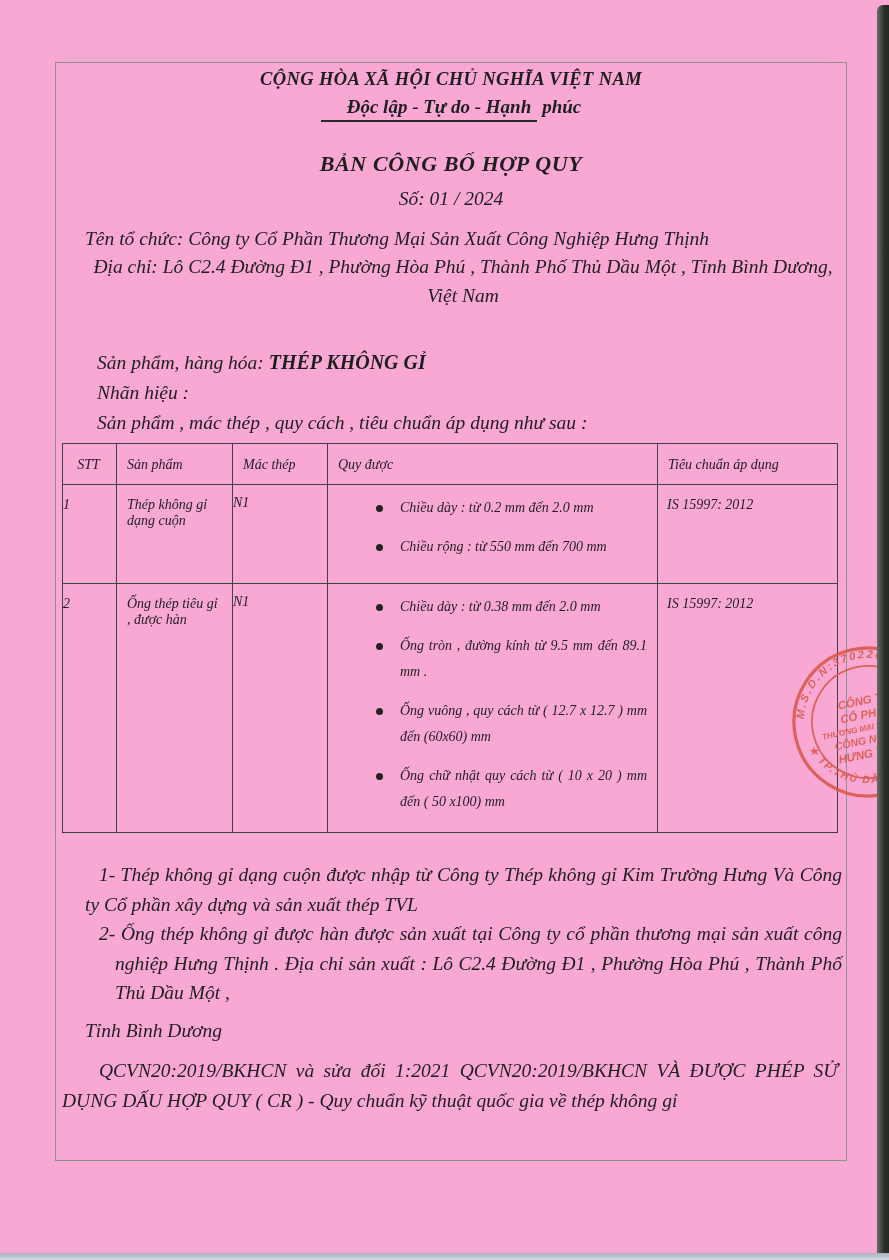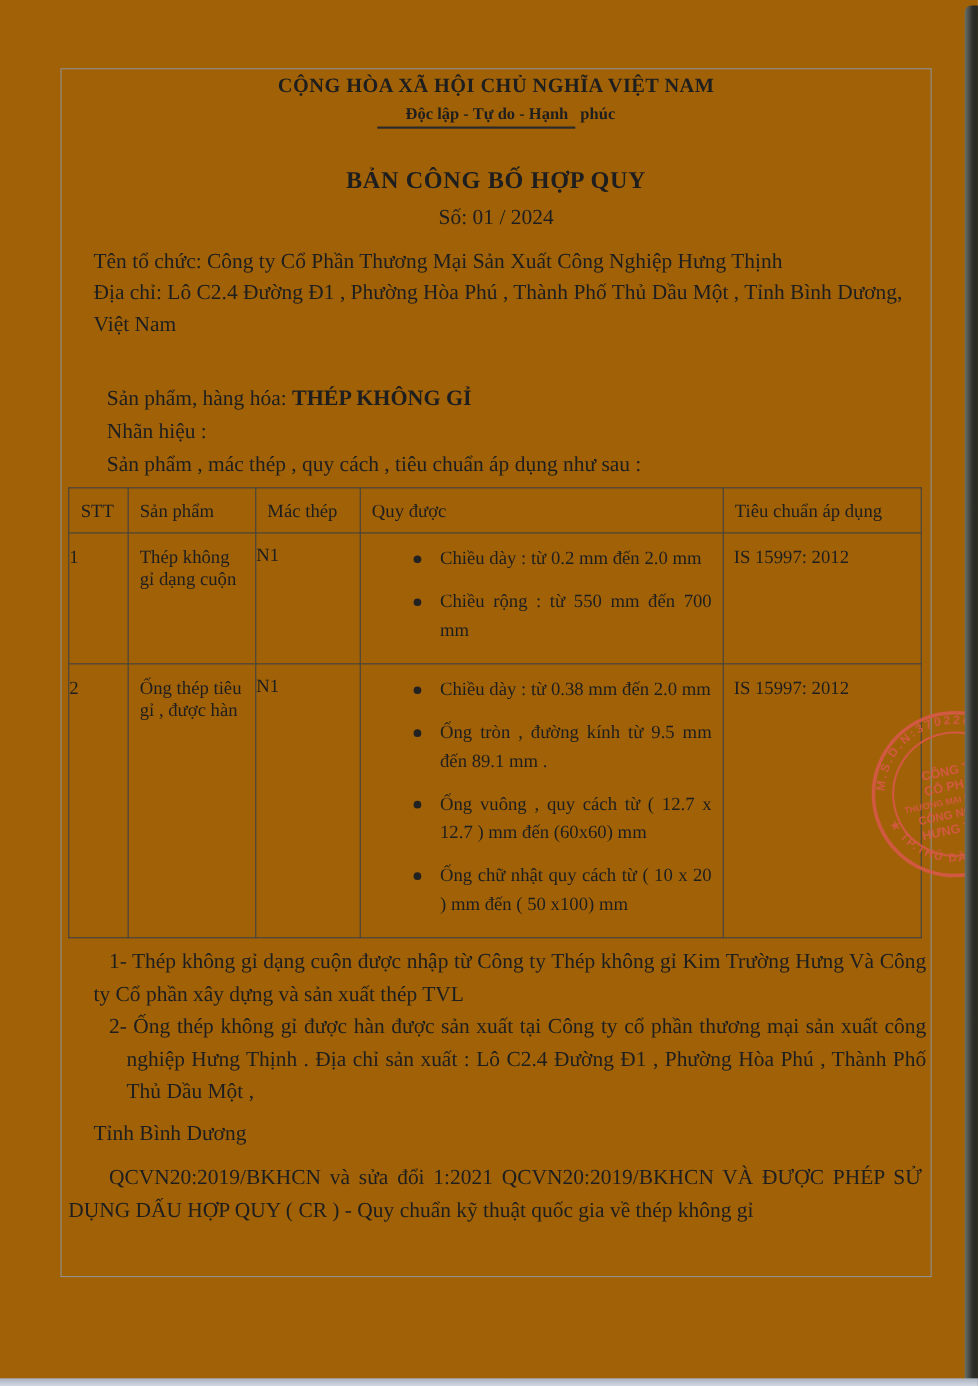--- a/index.html
+++ b/index.html
@@ -1,58 +1,58 @@
 <!DOCTYPE html>
 <html><head>
 <meta charset="utf-8">
 <style>
   * { margin:0; padding:0; box-sizing:border-box; }
   html,body { background:#e8e8e8; }
   .page {
     position:relative; width:889px; height:1260px;
-    background:#a16207; overflow:hidden;
-    font-family:"Liberation Serif", serif; color:#1e1e1e;
+    background:#f9a8d4; overflow:hidden;
+    font-family:"Liberation Serif", serif; color:#1e1e1e;font-style:italic;
   }
   .scan-edge-right {
     position:absolute; top:5px; right:0; width:12px; height:1255px;
     background:linear-gradient(to right,#6a6f66,#2c302a 60%,#23271f);
     border-radius:6px 0 0 0;
   }
   .scan-edge-bottom {
     position:absolute; left:0; bottom:0; width:889px; height:7px;
     background:linear-gradient(to bottom,#aab1c0,#d2d8e2);
   }
   .frame {
     position:absolute; left:55px; top:62px; width:792px; height:1099px;
     border:1.5px solid #8f9090; background:transparent;
   }
   .centered { position:absolute; left:55px; width:792px; text-align:center; }
   .nat-line1 { top:69px; font-size:18.5px; font-weight:bold; letter-spacing:.4px; }
-  .nat-line2 { top:96px; font-size:15px; font-weight:bold; }
+  .nat-line2 { top:96px; font-size:19px; font-weight:bold; }
   .nat-line2 .u {
     display:inline-block; border-bottom:2.5px solid #2a2a2a;
     padding:0 6px 2px 26px;
   }
   .nat-line2 .tail { display:inline-block; margin-left:5px; }
   .doc-title { top:151px; font-size:22px; font-weight:bold; letter-spacing:.6px; }
   .doc-number { top:188px; font-size:19.5px; }
 
   .para { position:absolute; font-size:19.5px; line-height:29px; }
   .p-org     { left:85px; top:224px; width:760px; }
-  .p-address { left:85px; top:252px; width:756px; }
+  .p-address { left:85px; top:252px; width:756px;text-align:center; }
   .p-phone   { left:85px; top:312px; width:600px; }
   .p-product { left:97px; top:348px; width:700px; }
   .p-product b { font-size:20px; }
   .p-brand   { left:97px; top:378px; width:600px; }
   .p-intro   { left:97px; top:408px; width:740px; }
 
   table.spec {
     position:absolute; left:62px; top:443px; width:775px;
     border-collapse:collapse; table-layout:fixed;
-    font-size:17px;
+    font-size:14px;
   }
   table.spec td, table.spec th {
     border:1.5px solid #414141; vertical-align:top;
     font-weight:normal; text-align:left;
   }
   col.c-stt  { width:54px; }
   col.c-sp   { width:116px; }
   col.c-mt   { width:95px; }
   col.c-qc   { width:330px; }
   col.c-tc   { width:180px; }

